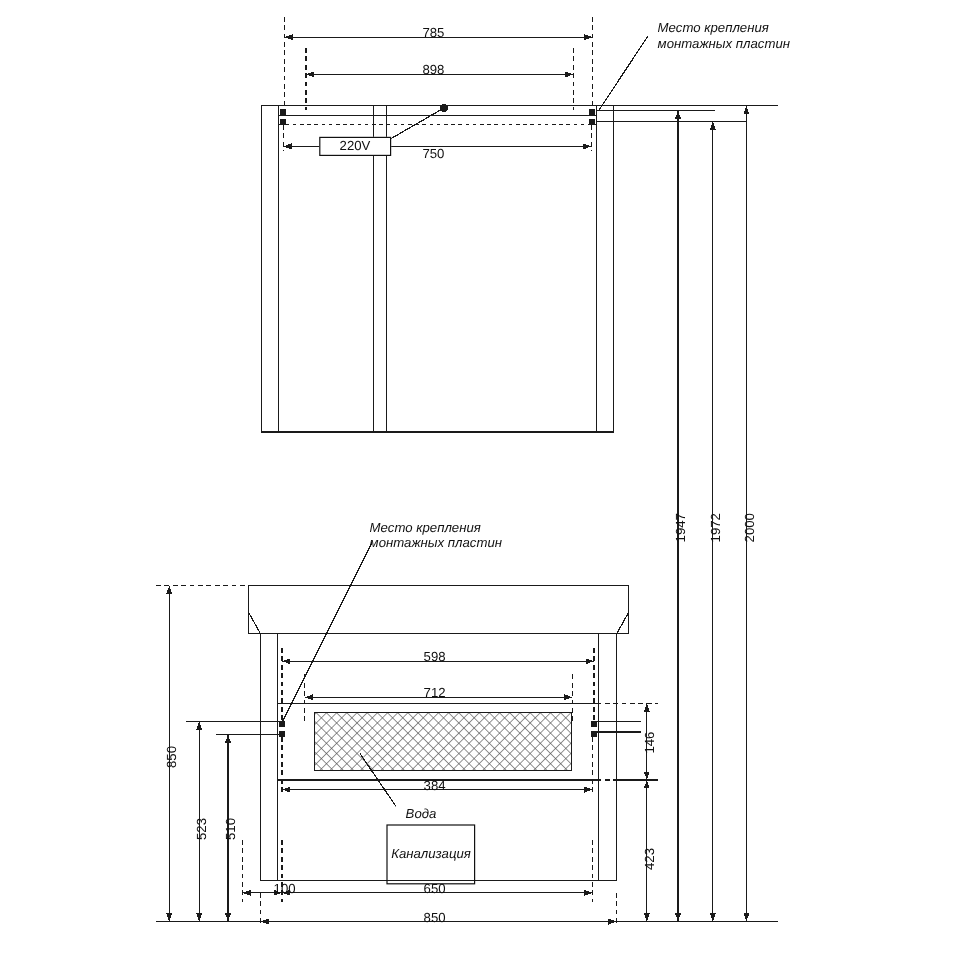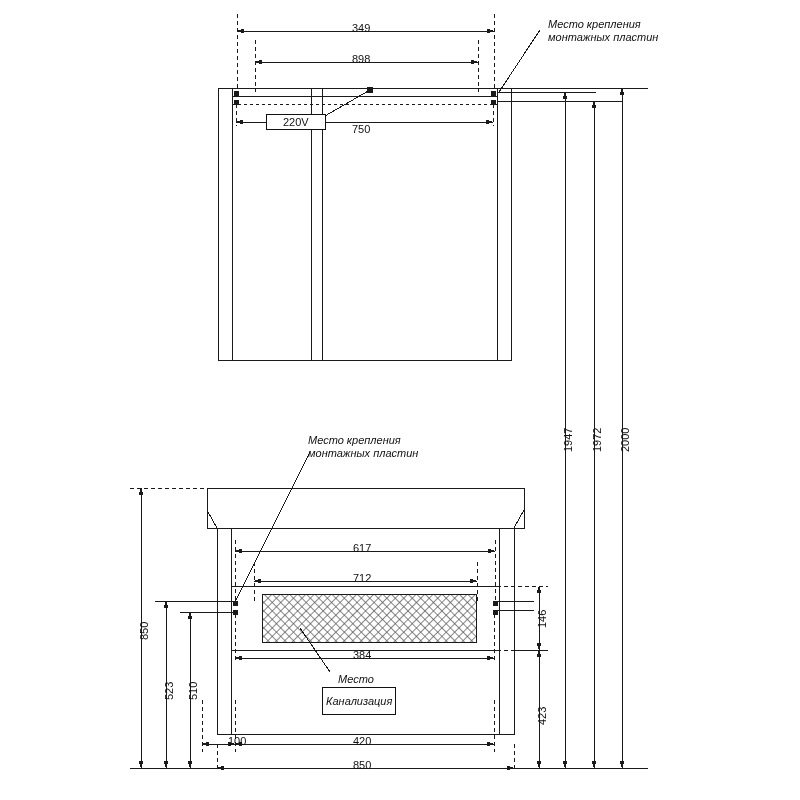--- a/index.html
+++ b/index.html
@@ -170,42 +170,42 @@
 
       <line x1="155" y1="601" x2="155" y2="601"></line>
       <line x1="497" y1="601" x2="534" y2="601"></line>
       <line x1="497" y1="610" x2="534" y2="610"></line>
     </g>
   </svg>
 
   <div class="lbl ital" style="left:548px; top:18px;">Место крепления</div>
   <div class="lbl ital" style="left:548px; top:31px;">монтажных пластин</div>
 
-  <div class="lbl" style="left:352px; top:22px;">349</div>
+  <div class="lbl" style="left:352px; top:22px;">785</div>
   <div class="lbl" style="left:352px; top:53px;">898</div>
   <div class="lbl" style="left:352px; top:113px;margin-top:10px;">750</div>
 
   <div class="lbl boxed" style="left:266px; top:114px;">220V</div>
 
   <div class="lbl vert" style="left:562px; top:452px; transform:rotate(-90deg);">1947</div>
   <div class="lbl vert" style="left:591px; top:452px; transform:rotate(-90deg);">1972</div>
   <div class="lbl vert" style="left:619px; top:452px; transform:rotate(-90deg);">2000</div>
 
   <div class="lbl ital" style="left:308px; top:434px;">Место крепления</div>
   <div class="lbl ital" style="left:308px; top:447px;">монтажных пластин</div>
 
-  <div class="lbl" style="left:353px; top:542px;">617</div>
+  <div class="lbl" style="left:353px; top:542px;">598</div>
   <div class="lbl" style="left:353px; top:572px;text-align:center;">712</div>
   <div class="lbl" style="left:353px; top:649px;">384</div>
-  <div class="lbl" style="left:353px; top:735px;">420</div>
+  <div class="lbl" style="left:353px; top:735px;">650</div>
   <div class="lbl" style="left:228px; top:735px;">100</div>
   <div class="lbl" style="left:353px; top:759px;">850</div>
 
   <div class="lbl vert" style="left:138px; top:640px; transform:rotate(-90deg);">850</div>
   <div class="lbl vert" style="left:163px; top:700px; transform:rotate(-90deg);">523</div>
   <div class="lbl vert" style="left:187px; top:700px; transform:rotate(-90deg);">510</div>
   <div class="lbl vert" style="left:536px; top:628px; transform:rotate(-90deg);">146</div>
   <div class="lbl vert" style="left:536px; top:725px; transform:rotate(-90deg);">423</div>
 
-  <div class="lbl ital boxed" style="left:322px; top:672px; border:none;">Место</div>
-  <div class="lbl ital" style="left:322px; top:687px; border:1px solid #111; padding:7px 3px;font-style:italic;">Канализация</div>
+  <div class="lbl ital boxed" style="left:322px; top:672px; border:none;">Вода</div>
+  <div class="lbl ital" style="left:322px; top:687px; border:1px solid #111; padding:18px 3px;font-style:italic;">Канализация</div>
 
 </div>
 
 </body></html>

